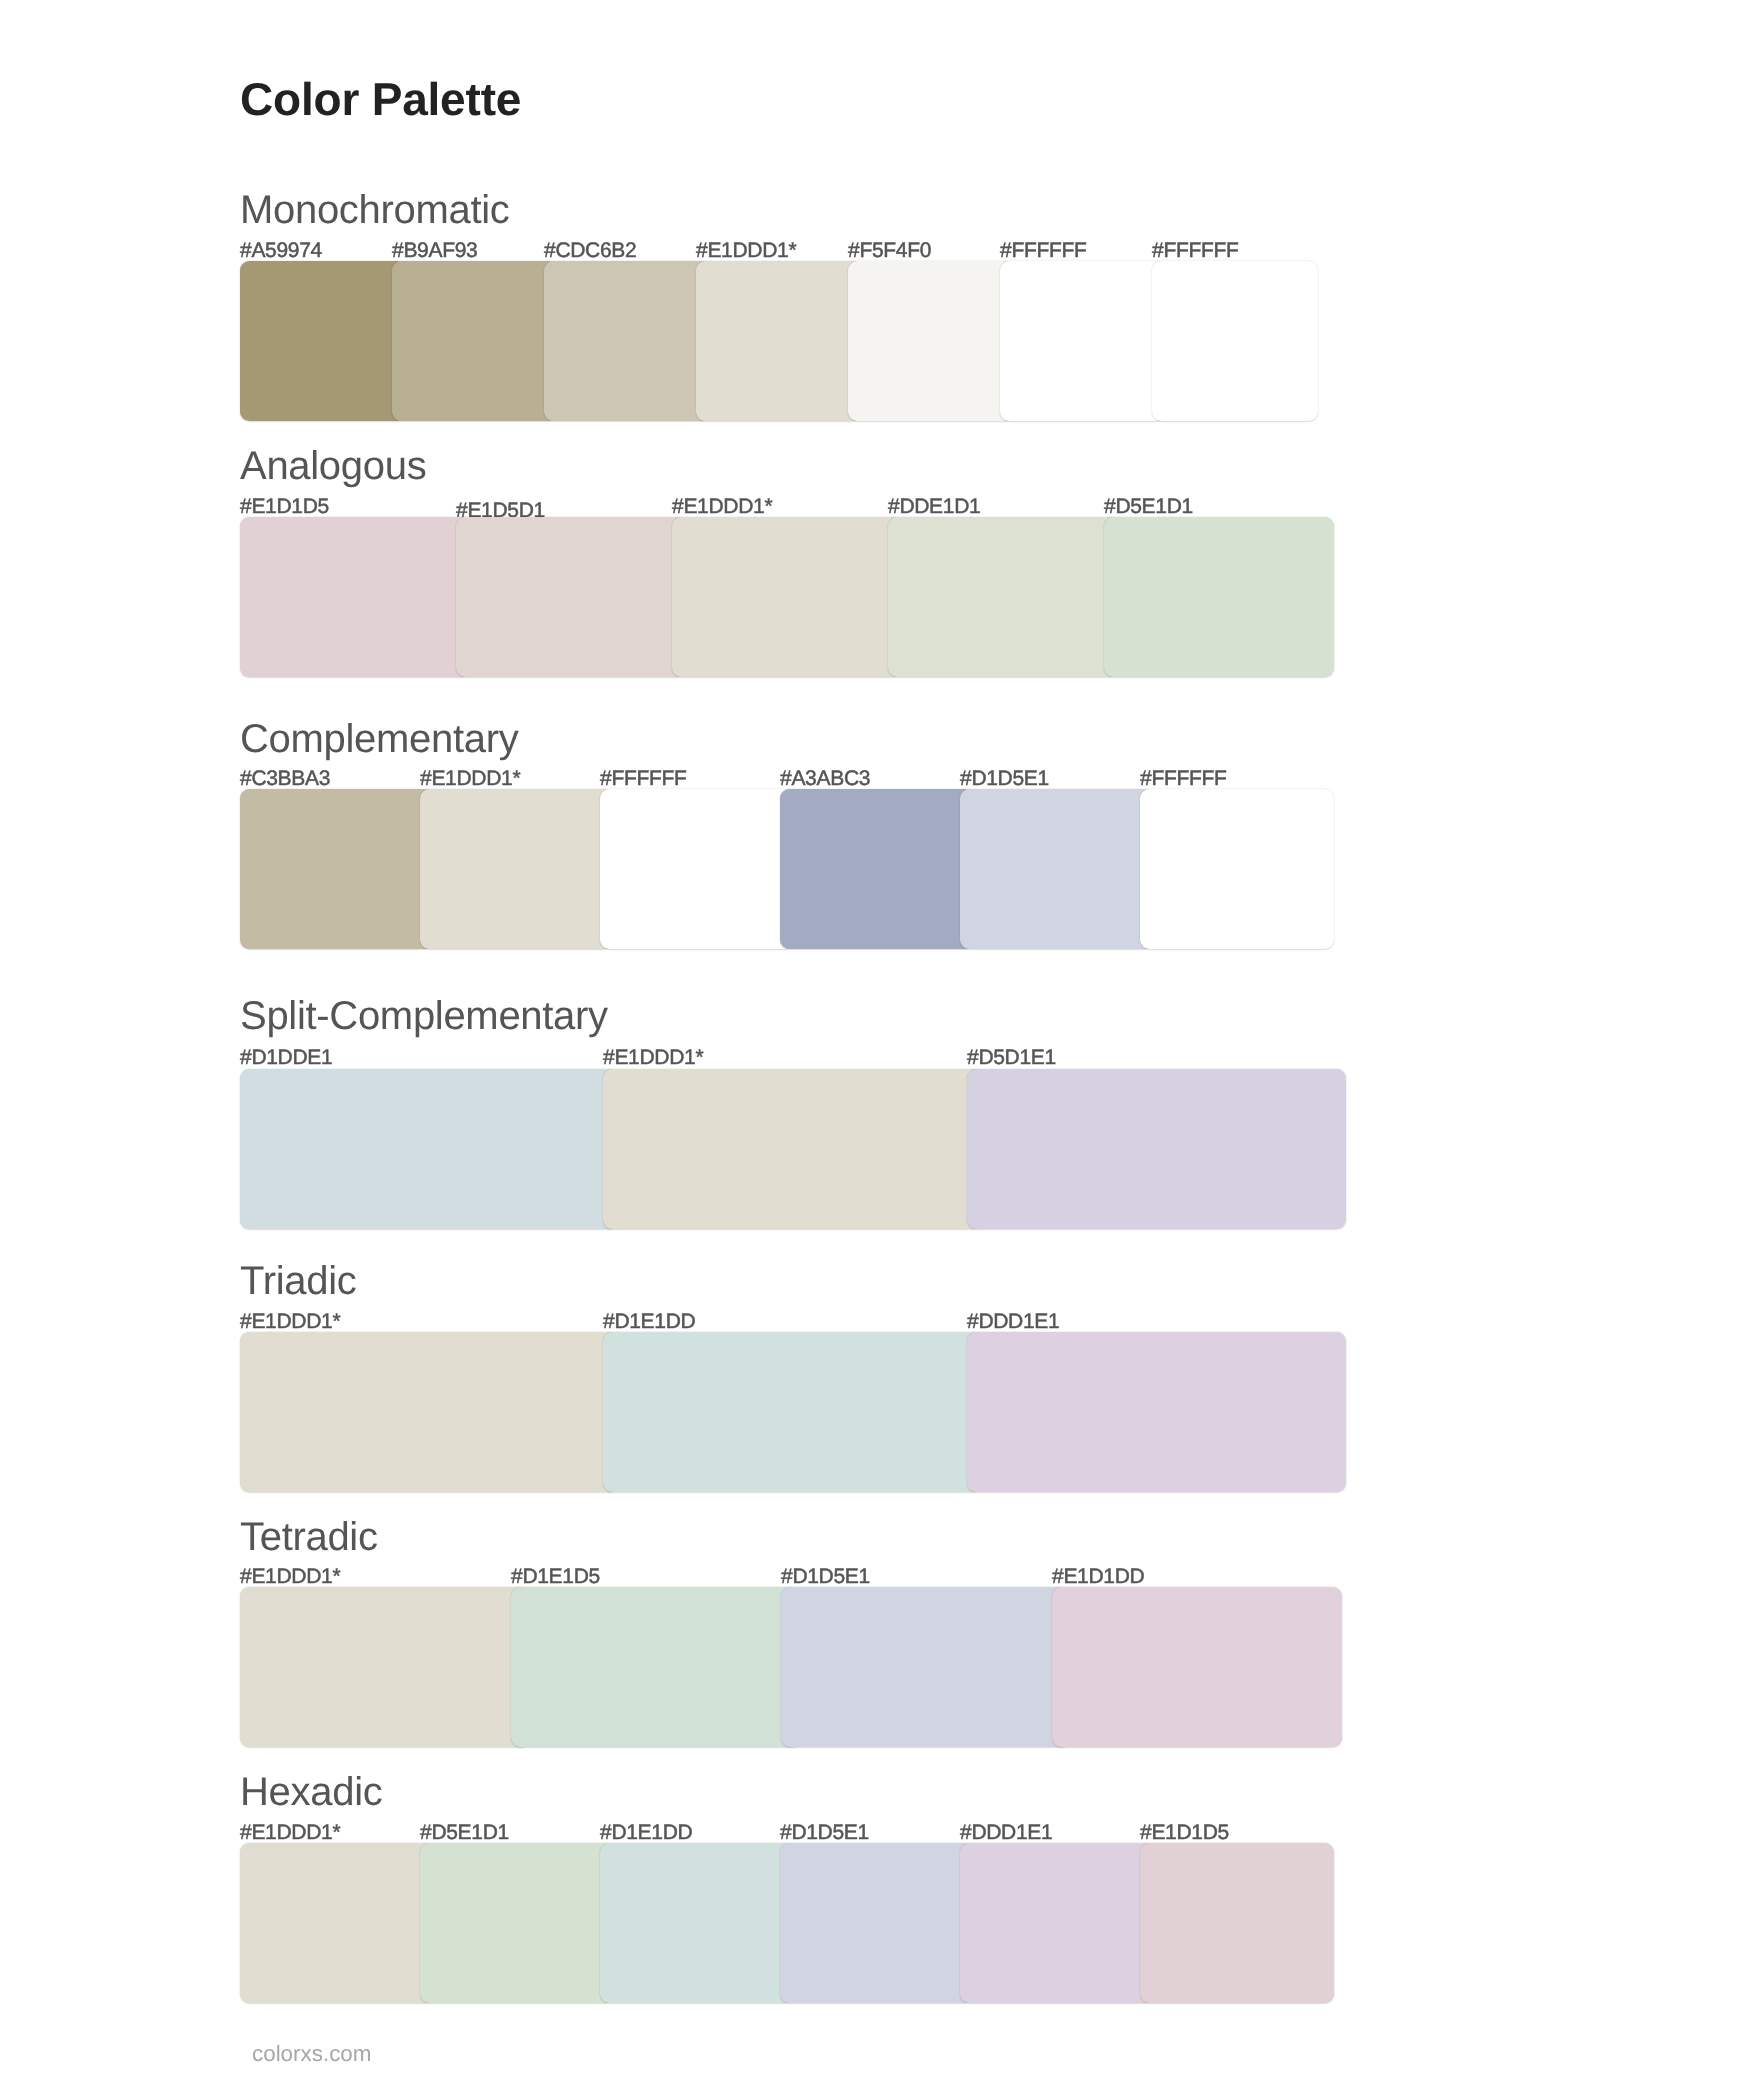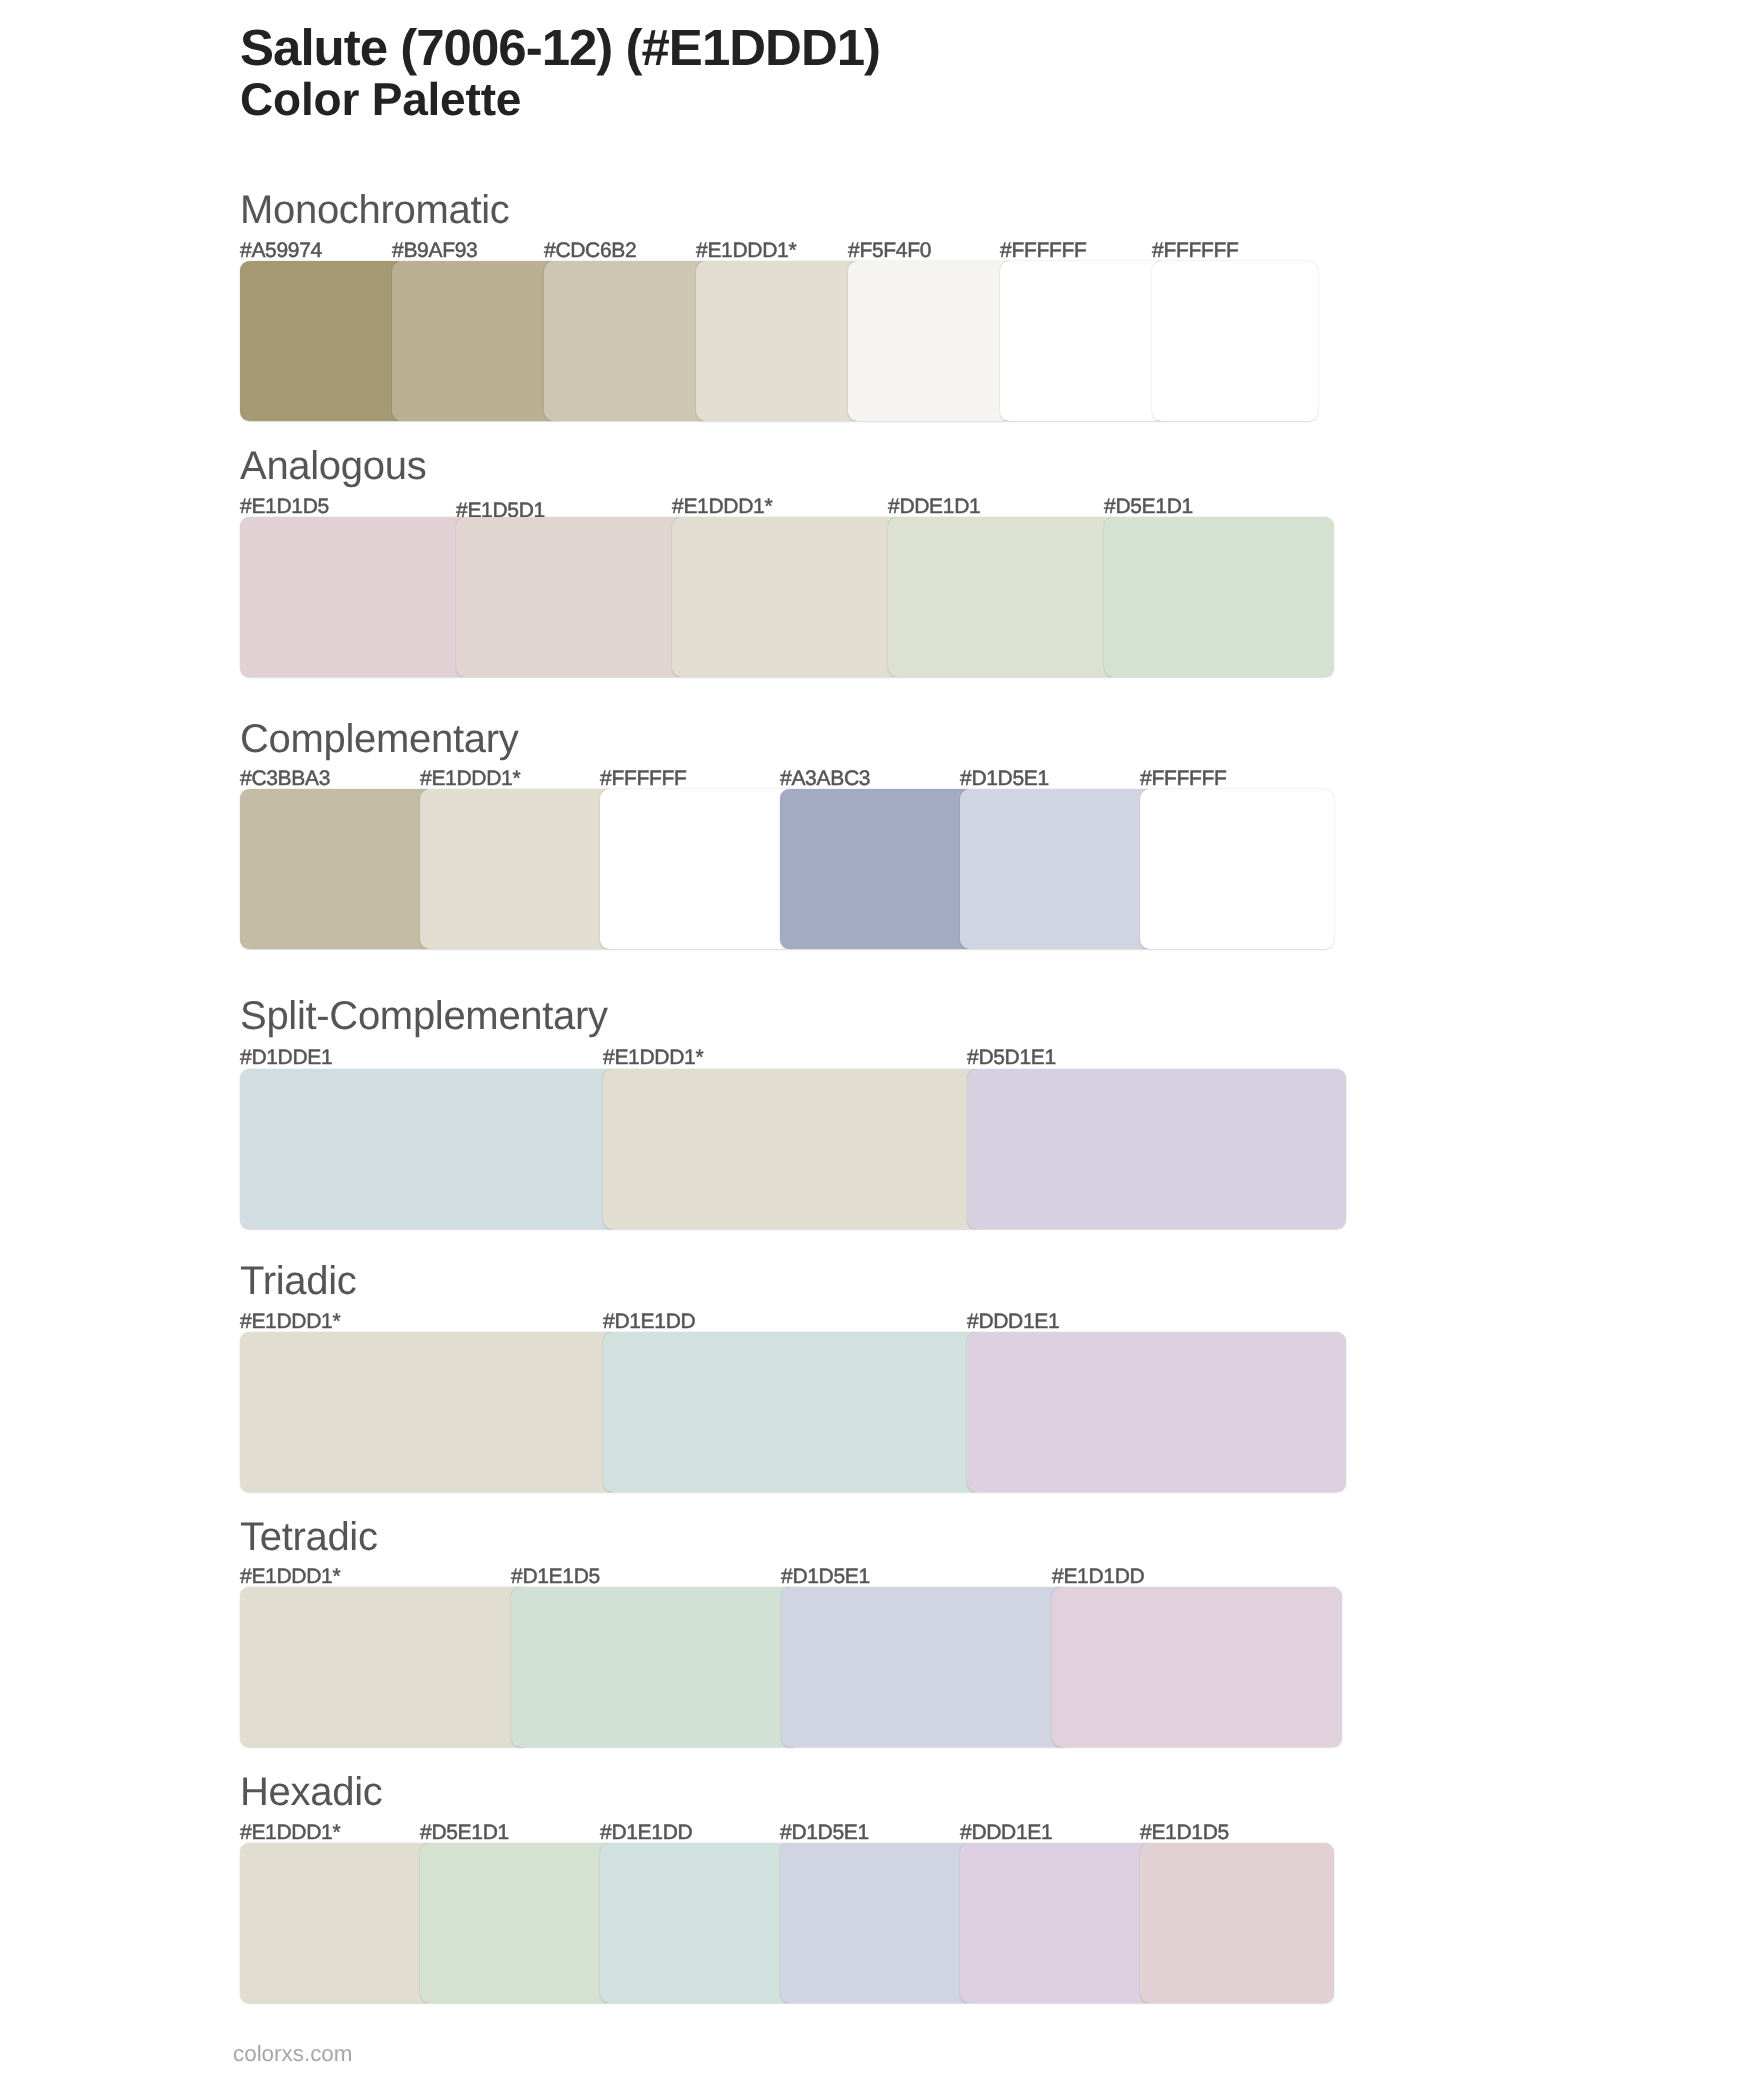--- a/index.html
+++ b/index.html
@@ -13,28 +13,27 @@
          font-weight:700;color:#222222;letter-spacing:-0.2px;white-space:nowrap;}
 
   .sec{position:absolute;left:240px;width:1078px;}
   .sec-title{position:absolute;left:0;font-size:40px;line-height:40px;font-weight:400;
              color:#555555;letter-spacing:-0.3px;white-space:nowrap;}
   .lab{position:absolute;font-size:21px;line-height:21px;color:#555555;white-space:nowrap;
        letter-spacing:-0.3px;-webkit-text-stroke:0.5px #555555;}
   .sw{position:absolute;height:160px;border-radius:9.6px;
       box-shadow:0 0.8px 1.6px rgba(0,0,0,0.13), 0 0 1.6px rgba(0,0,0,0.10);}
 
-  .footer{position:absolute;left:233px;top:2043px;font-size:22.4px;line-height:22.4px;
+  .footer{position:absolute;left:252px;top:2043px;font-size:22.4px;line-height:22.4px;
           color:#a7a7a7;}
 </style>
 </head>
 <body>
 
 <div class="page">
-  <div class="title">Salute (7006-12) (#E1DDD1)</div>
   <div class="subtitle">Color Palette</div>
   <div id="sections">
       <div class="sec" style="top: 195px;">
         <div class="sec-title" style="top: -4.8px;">Monochromatic</div>
         <div class="lab-row">
           <div class="lab" style="left: 0px; top: 45px;">#A59974</div>
           <div class="lab" style="left: 152px; top: 45px;">#B9AF93</div>
           <div class="lab" style="left: 304px; top: 45px;">#CDC6B2</div>
           <div class="lab" style="left: 456px; top: 45px;">#E1DDD1*</div>
           <div class="lab" style="left: 608px; top: 45px;">#F5F4F0</div>

